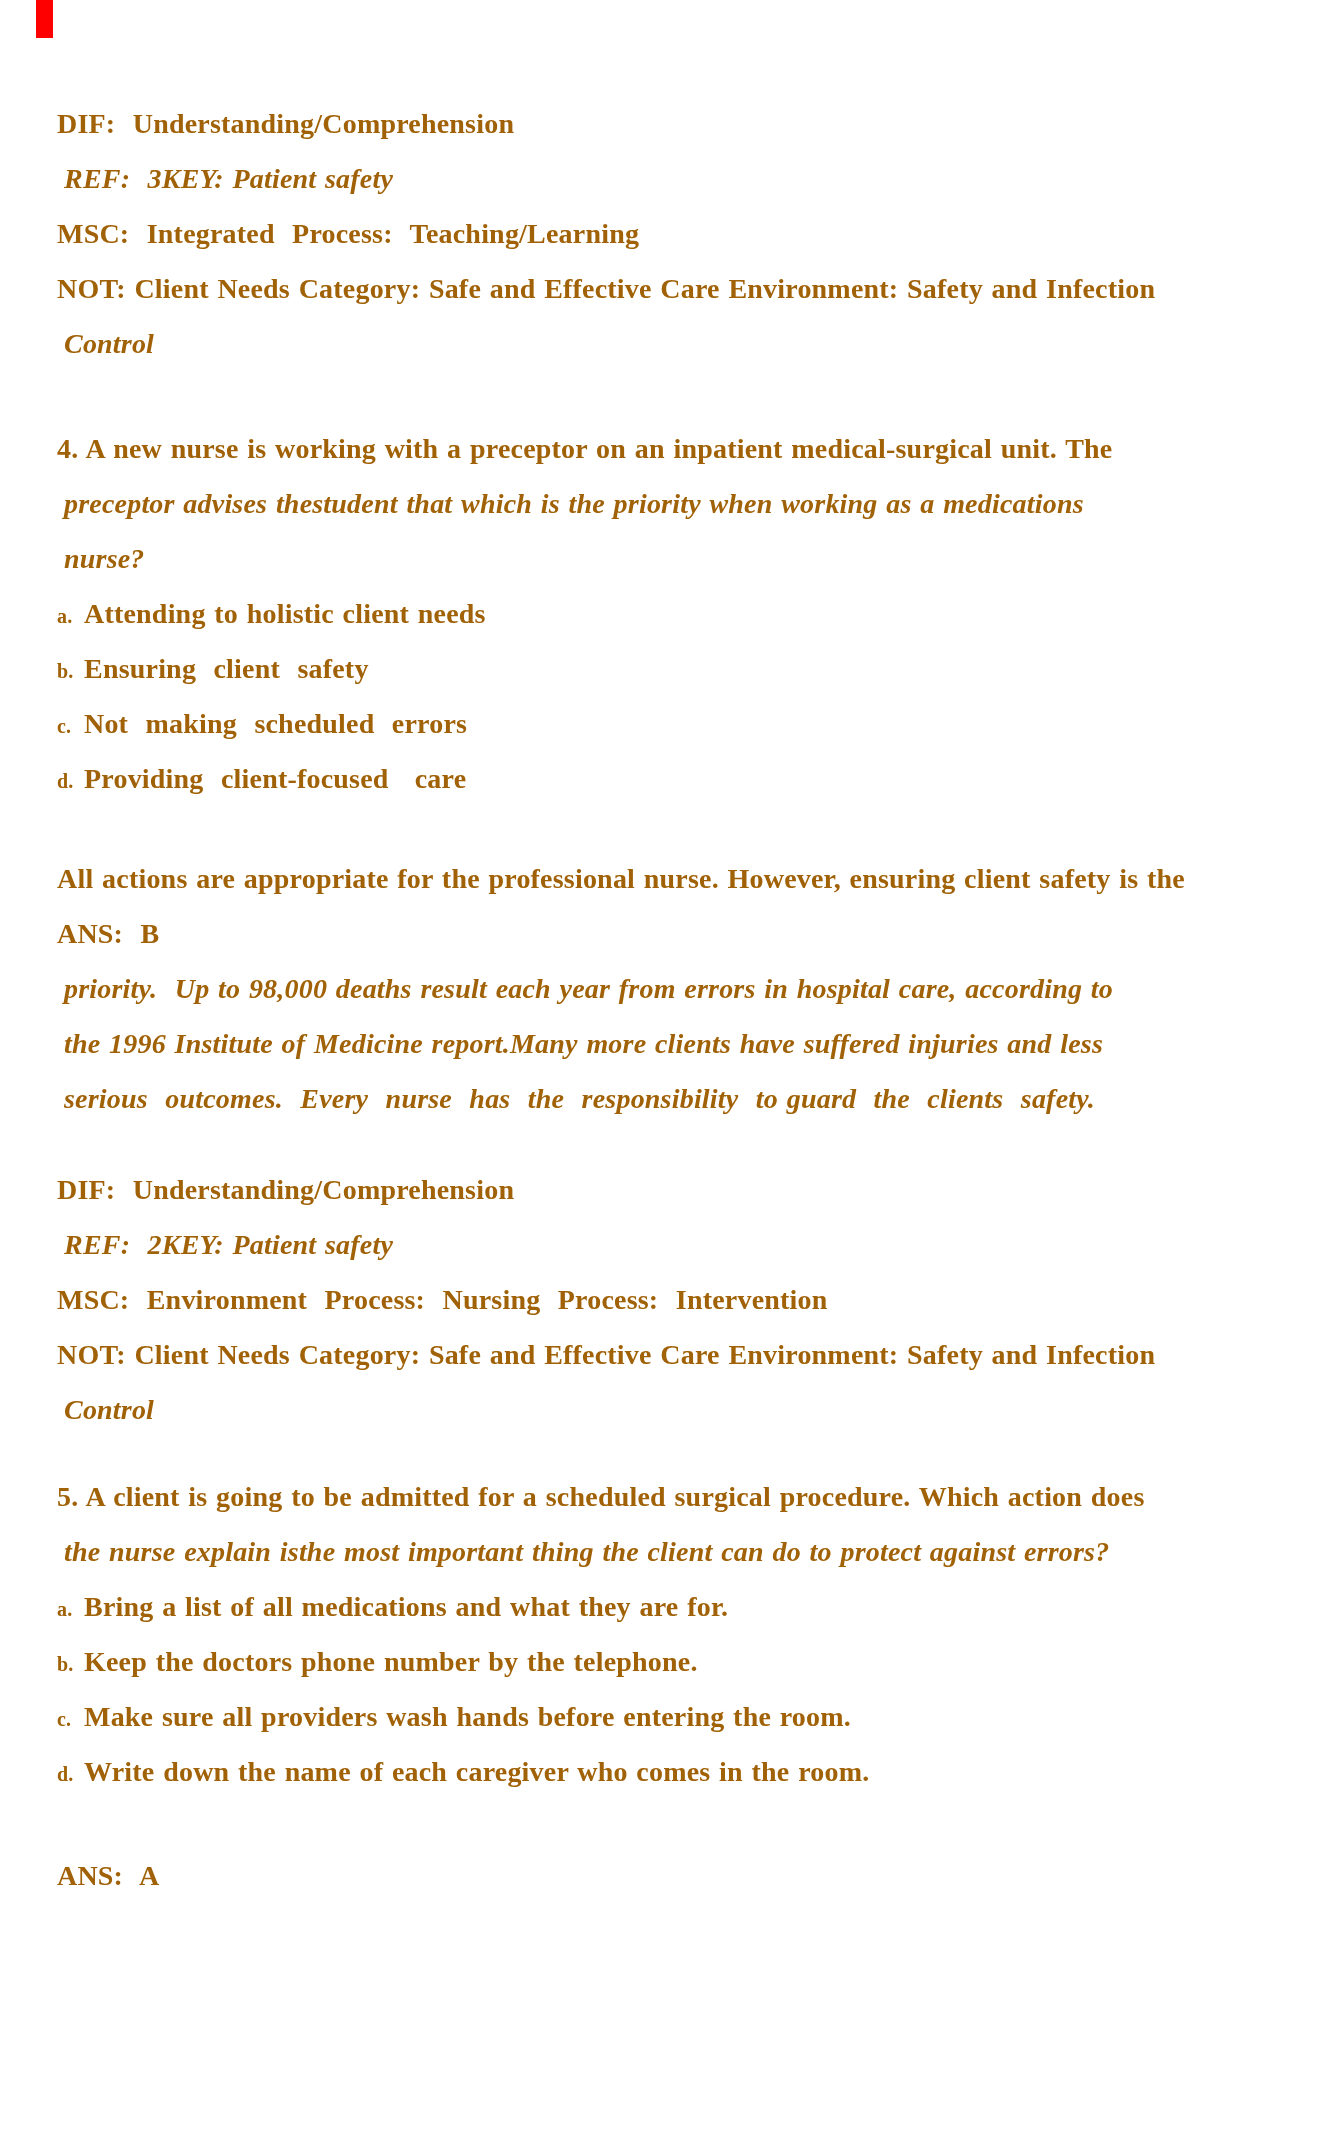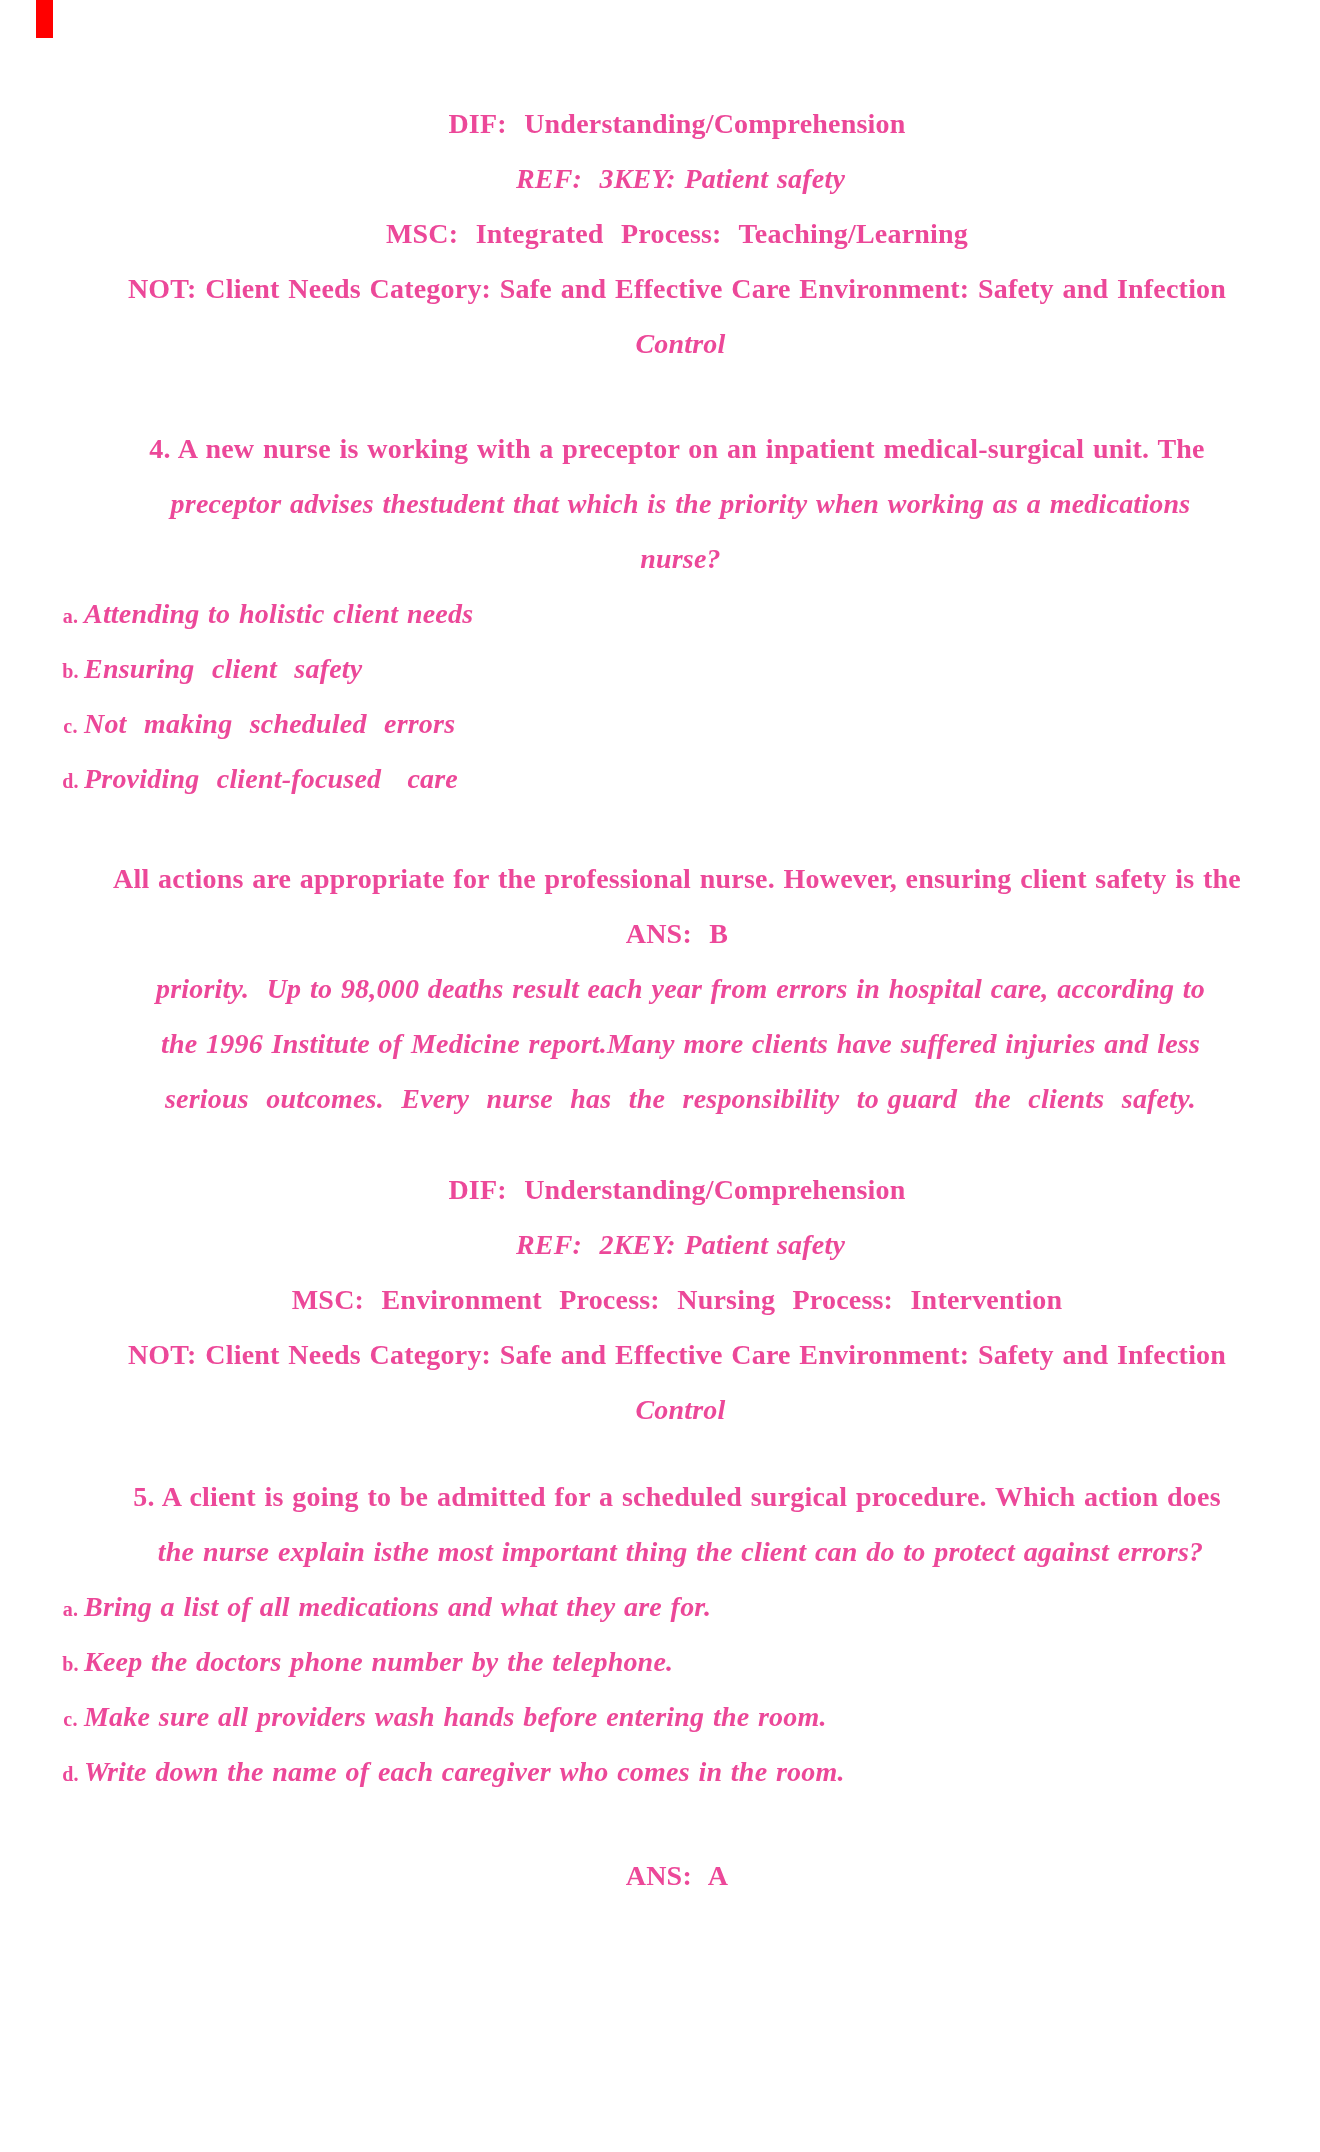--- a/index.html
+++ b/index.html
@@ -8,22 +8,21 @@
     background: #ffffff;
   }
   .page {
     position: relative;
     width: 1320px;
     height: 2152px;
     background: #ffffff;
     overflow: hidden;
     font-family: "Liberation Serif", "DejaVu Serif", serif;
     font-weight: 700;
-    color: #ec4899;
-    text-align: center;
+    color: #a16207;
   }
   .red-mark {
     position: absolute;
     left: 36px;
     top: 0;
     width: 17px;
     height: 38px;
   }
   .content {
     position: absolute;
@@ -40,21 +39,21 @@
     word-spacing: 1.5px;
   }
   .ind { padding-left: 7px; font-style: italic; }
   .opt { display: flex; align-items: baseline; }
   .opt-letter {
     font-size: 20px;
     width: 27px;
     flex: 0 0 27px;
     white-space: pre;
   }
-  .opt-text { white-space: pre; font-style: italic; }
+  .opt-text { white-space: pre; }
   .blk-q4   { margin-top: 50px; }
   .blk-ans4 { margin-top: 45px; }
   .blk-meta2{ margin-top: 36px; }
   .blk-q5   { margin-top: 32px; }
   .blk-ans5 { margin-top: 49px; }
 </style>
 </head>
 <body>
 
 <div class="page">

